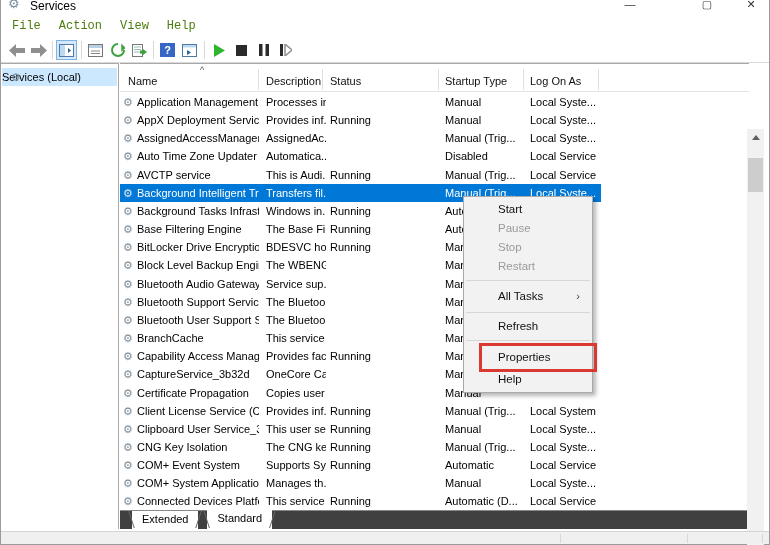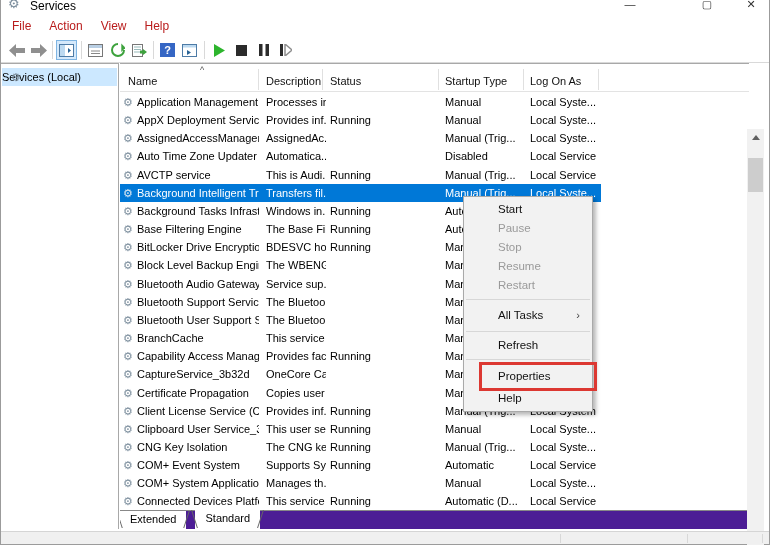--- a/index.html
+++ b/index.html
@@ -8,21 +8,21 @@
 
   
   .titlebar { position:absolute; left:0; top:0; right:0; height:14px; background:#fff; }
   .app-icon { position:absolute; left:7px; top:-4px; font-size:13px; color:#7d8f9e; }
   .title-text { position:absolute; left:29px; top:-1px; font-size:12px; color:#000; white-space:nowrap; }
   .winctl { position:absolute; top:-2px; width:30px; text-align:center; font-size:11px; color:#333; cursor:default; }
   .ctl-min { left:614px; } .ctl-max { left:691px; } .ctl-close { left:735px; }
 
   
   .menubar { position:absolute; left:0; top:14px; right:0; height:24px; background:#fff; padding-left:10px; display:flex; align-items:center; }
-  .menubar .mitem { font-size:12px; color:#b91c1c; margin-right:16px; padding:2px 1px; }
+  .menubar .mitem { font-size:12px; color:#4d7c0f; margin-right:16px; padding:2px 1px;font-family:Liberation Mono, monospace; }
 
   
   .toolbar { position:absolute; left:0; top:38px; right:0; height:25px; background:#fff; border-bottom:1px solid #d9d9d9; }
   .tbtn { position:absolute; top:2px; width:21px; height:20px; display:flex; align-items:center; justify-content:center; }
   .tbtn.pressed { background:#d5e9fb; border:1px solid #7fb5e3; }
   .tsep { position:absolute; top:3px; width:1px; height:18px; background:#d9d9d9; }
   .qmark { width:15px; height:14px; background:#3566c4; color:#fff; font-size:11px; font-weight:bold; text-align:center; line-height:14px; }
 
   
   .main { position:absolute; left:0; top:63px; right:0; bottom:13px; background:#fff; }
@@ -43,21 +43,21 @@
   .row.selected .gear { color:#d8e6f2; }
   .cell { position:absolute; top:0; height:100%; line-height:18.17px; white-space:nowrap; overflow:hidden; }
   .gear { position:absolute; left:3px; top:0; line-height:18.17px; font-size:11px; color:#7d8f9e; }
   .c-name  { left:17px;  width:122px; }
   .c-desc  { left:146px; width:60px; }
   .c-stat  { left:210px; width:55px; }
   .c-start { left:325px; width:77px; }
   .c-logon { left:410px; width:71px; }
 
   
-  .tabs { position:absolute; left:0; bottom:0; right:0; height:19px; border-top:1px solid #888; background:#4c1d95; display:flex; padding-left:0; }
+  .tabs { position:absolute; left:0; bottom:0; right:0; height:19px; border-top:1px solid #888; background:#404040; display:flex; padding-left:12px; }
   .tab { position:relative; height:18px; padding:0 10px; font-size:11px; line-height:16px; background:#fff; margin-right:9px; }
   .tab .sl { position:absolute; top:0; bottom:1px; width:1px; background:#666; }
   .tab .sl.l { left:-1px; transform:skewX(18deg); }
   .tab .sl.r { right:-1px; transform:skewX(-18deg); }
   .tab.active { margin-top:-1px; height:19px; }
   .tab:not(.active) { border-top:0; }
 
   
   .vscroll { position:absolute; right:5px; top:66px; width:17px; height:471px; background:#f1f1f1; }
   .varrow { position:absolute; left:0; width:17px; height:17px; display:flex; align-items:center; justify-content:center; }
@@ -411,21 +411,20 @@
   <div class="statusbar">
     <span class="spane" style="left:559px"></span>
     <span class="spane" style="left:686px"></span>
     <span class="spane" style="left:761px"></span>
   </div>
 
   <div class="ctxmenu" id="ctxmenu">
       <div class="citem">Start</div>
       <div class="citem disabled">Pause</div>
       <div class="citem disabled">Stop</div>
-      <div class="citem disabled">Resume</div>
       <div class="citem disabled">Restart</div>
       <div class="csep"></div>
       <div class="citem tall">All Tasks<span class="subarrow">›</span></div>
       <div class="csep"></div>
       <div class="citem">Refresh</div>
       <div class="csep"></div>
       <div class="citem bold">Properties<span class="redbox"></span></div>
       <div class="citem">Help</div>
     </div>
 

